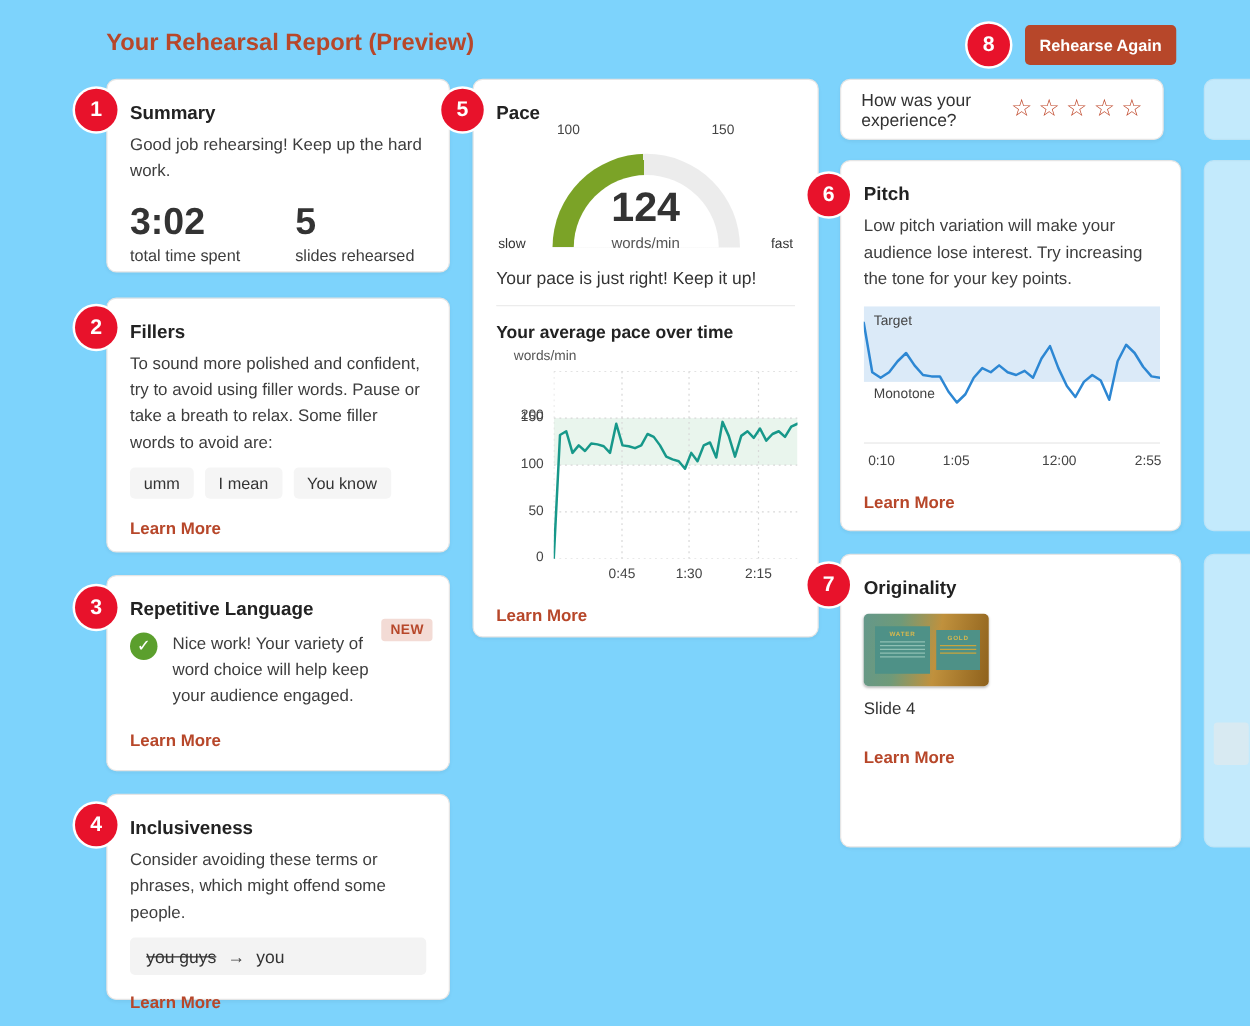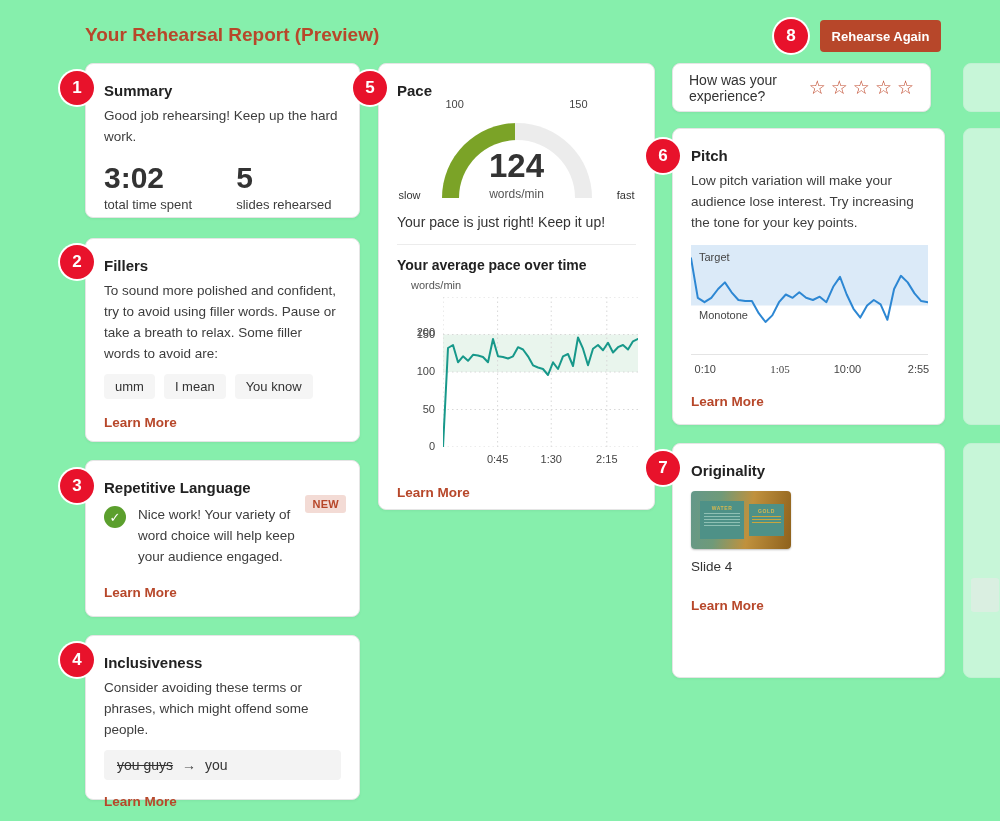--- a/index.html
+++ b/index.html
@@ -1,18 +1,18 @@
 <!DOCTYPE html>
 <html><head>
 <meta charset="utf-8">
 <style>
   * { box-sizing: border-box; margin: 0; padding: 0; }
   html,body { background:#fff; }
   body { font-family: "Liberation Sans", "DejaVu Sans", sans-serif; color:#3d3d3d; }
-  .canvas { position:relative; width:1000px; height:821px; background:#86efac; overflow:hidden; }
+  .canvas { position:relative; width:1000px; height:821px; background:#7dd3fc; overflow:hidden; }
 
   .page-title { position:absolute; left:85px; top:24px; font-size:19px; font-weight:700; color:#B7472A; }
 
   .rehearse-btn { position:absolute; left:820px; top:20px; width:121px; height:32px;
     background:#B7472A; color:#fff; border:none; border-radius:4px; font-size:13px; font-weight:600;
     font-family:inherit; cursor:pointer; }
 
   .card { position:absolute; background:#fff; border:1px solid #E5E5E5; border-radius:8px;
     box-shadow:0 1px 3px rgba(0,0,0,0.05); padding:18px; }
   .card h2 { font-size:15px; font-weight:700; color:#222; }
@@ -232,22 +232,22 @@
     <div class="pitch-box">
       <svg id="pitch-svg" width="237" height="110">
           <rect x="0" y="0" width="237" height="60.50000000000001" fill="#DBEAF8"></rect>
           <line x1="0" y1="109.5" x2="237" y2="109.5" stroke="#E4E4E4" stroke-width="1"></line>
           <polyline points="0.0,13.2 6.8,52.8 13.5,57.2 20.3,52.8 27.1,44.0 33.9,37.4 40.6,47.3 47.4,55.0 54.2,56.1 60.9,56.1 67.7,68.2 74.5,77.0 81.3,70.4 88.0,57.2 94.8,49.5 101.6,52.8 108.3,47.3 115.1,52.8 121.9,55.0 128.7,51.7 135.4,57.2 142.2,41.8 149.0,31.9 155.7,49.5 162.5,63.8 169.3,72.6 176.1,60.5 182.8,55.0 189.6,59.4 196.4,74.8 203.1,44.0 209.9,30.8 216.7,37.4 223.5,48.4 230.2,56.1 237.0,57.2" fill="none" stroke="#2D87D3" stroke-width="2" stroke-linejoin="round" stroke-linecap="round"></polyline>
         </svg>
       <span class="pt-target">Target</span>
       <span class="pt-mono">Monotone</span>
       <div id="pitch-xticks">
           <span class="xtick" style="left: 14.22px;">0:10</span>
-          <span class="xtick" style="left: 89px; font-family: Liberation Serif, serif;">1:05</span>
-          <span class="xtick" style="left: 156.42px;">10:00</span>
+          <span class="xtick" style="left: 74px;">1:05</span>
+          <span class="xtick" style="left: 156.42px;">12:00</span>
           <span class="xtick" style="left: 227.52px;">2:55</span>
         </div>
     </div>
     <a class="learn-more">Learn More</a>
   </section>
 
   <section class="card" id="card-originality">
     <h2>Originality</h2>
     <div class="thumb">
       <div class="thumb-panel tp-left">

